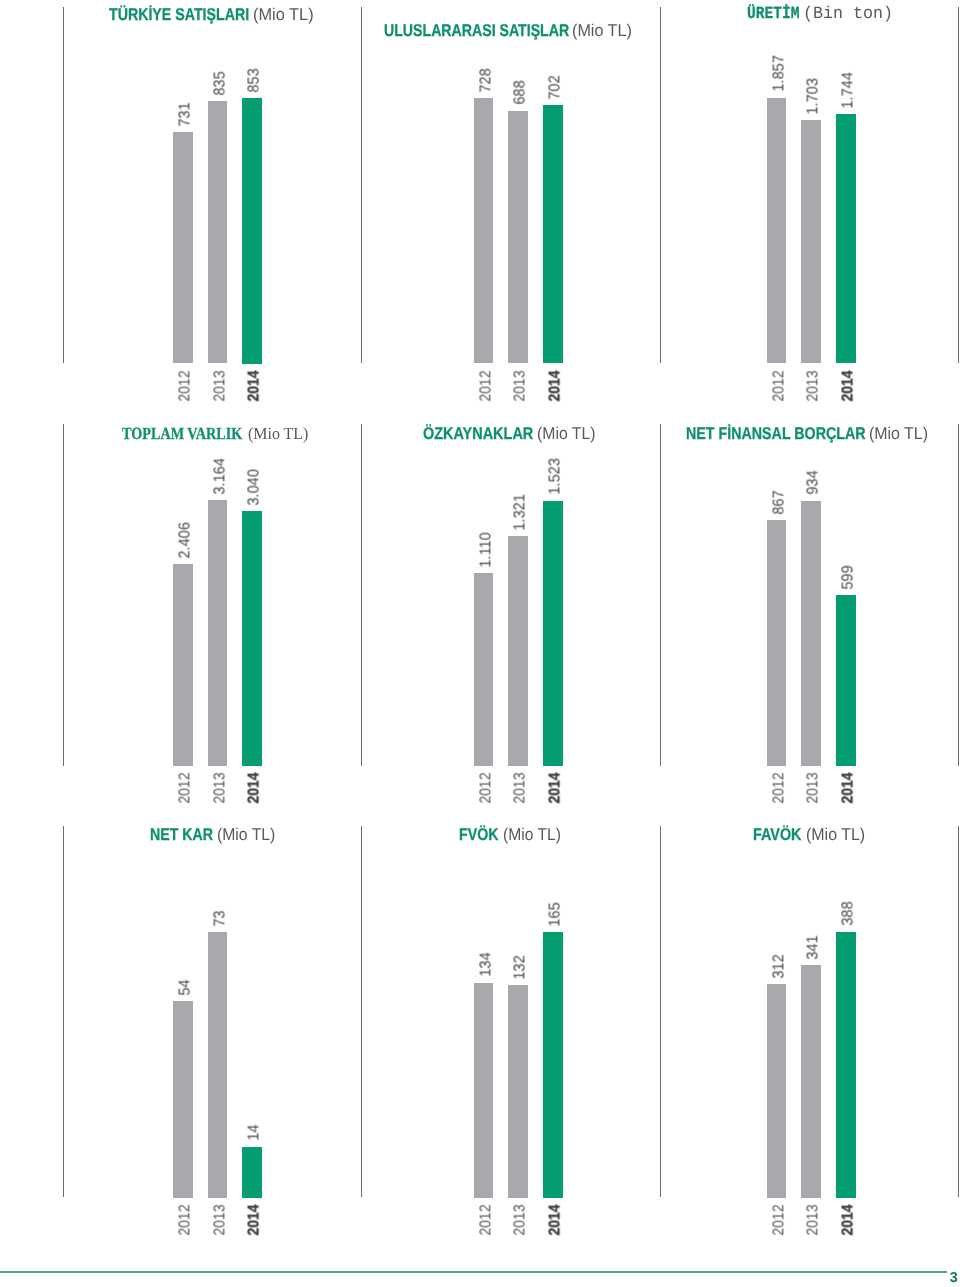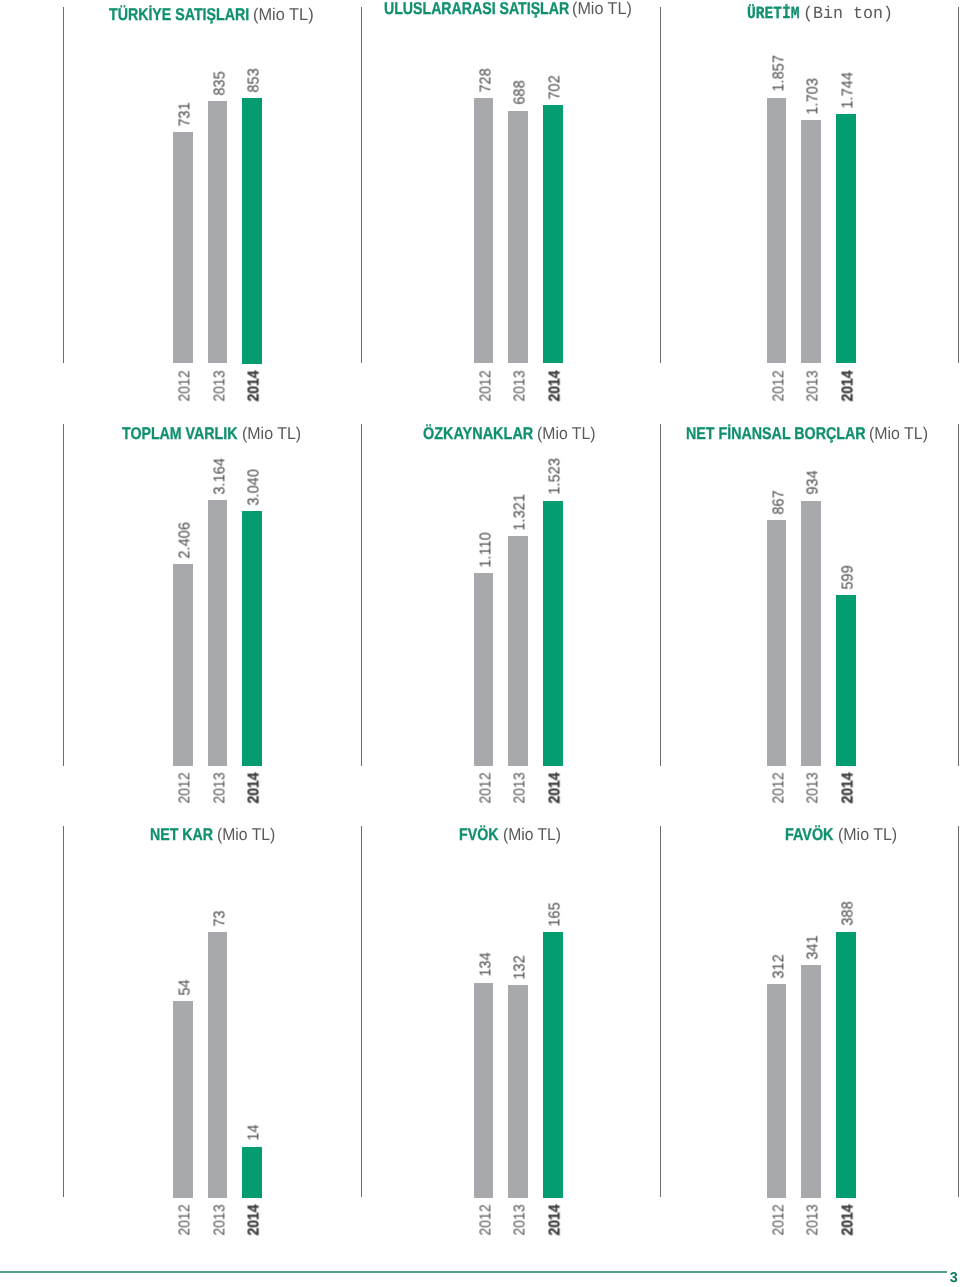--- a/index.html
+++ b/index.html
@@ -68,21 +68,21 @@
   </div>
 
   <div class="bar-group">
     <div class="bar" style="left: 242.3px; top: 98px; width: 19.5px; height: 265.5px; background: rgb(4, 156, 113);"></div>
     <div class="vlabel" style="color: rgb(75, 75, 77); left: 262.25px; top: 76.6px; transform: rotate(-90deg) scaleX(0.935);">853</div>
     <div class="ylabel bold" style="color: rgb(58, 58, 60); left: 262.25px; transform: rotate(-90deg) scaleX(0.9); top: 385.933px;">2014</div>
   </div>
 </div>
 
   <div class="chart">
-    <div class="title" style="top: 0; left: 383.652px; text-align: center;"><span><span class="t-bold" style="color: rgb(16, 144, 111); transform: scaleX(0.832); margin-right: -33.904px;">ULUSLARARASI SATIŞLAR</span><span class="t-reg" style="color: rgb(88, 89, 91); transform: scaleX(0.95); margin-right: -3.2px;">(Mio TL)</span></span></div>
+    <div class="title" style="top: 22px; left: 383.652px; text-align: center;"><span><span class="t-bold" style="color: rgb(16, 144, 111); transform: scaleX(0.832); margin-right: -33.904px;">ULUSLARARASI SATIŞLAR</span><span class="t-reg" style="color: rgb(88, 89, 91); transform: scaleX(0.95); margin-right: -3.2px;">(Mio TL)</span></span></div>
 
   <div class="bar-group">
     <div class="bar" style="left: 473.7px; top: 98.3px; width: 19.5px; height: 265.2px; background: rgb(167, 169, 172);"></div>
     <div class="vlabel" style="color: rgb(75, 75, 77); left: 493.65px; top: 76.9px; transform: rotate(-90deg) scaleX(0.935);">728</div>
     <div class="ylabel" style="color: rgb(88, 89, 91); left: 493.65px; transform: rotate(-90deg) scaleX(0.9); top: 385.933px;">2012</div>
   </div>
 
   <div class="bar-group">
     <div class="bar" style="left: 508.35px; top: 110.6px; width: 19.5px; height: 252.9px; background: rgb(167, 169, 172);"></div>
     <div class="vlabel" style="color: rgb(75, 75, 77); left: 528.3px; top: 89.2px; transform: rotate(-90deg) scaleX(0.935);">688</div>
@@ -112,21 +112,21 @@
   </div>
 
   <div class="bar-group">
     <div class="bar" style="left: 836.1px; top: 114.2px; width: 19.5px; height: 249.3px; background: rgb(4, 156, 113);"></div>
     <div class="vlabel" style="color: rgb(75, 75, 77); left: 856.05px; top: 92.8px; transform: rotate(-90deg) scaleX(0.935);">1.744</div>
     <div class="ylabel bold" style="color: rgb(58, 58, 60); left: 856.05px; transform: rotate(-90deg) scaleX(0.9); top: 385.933px;">2014</div>
   </div>
 </div>
 
   <div class="chart">
-    <div class="title" style="top: 424.87px; left: 122.416px;"><span><span class="t-bold" style="color: rgb(16, 144, 111); transform: scaleX(0.835); margin-right: -18.865px;">TOPLAM VARLIK</span><span class="t-reg" style="color: rgb(88, 89, 91); transform: scaleX(0.938); margin-right: -3.968px;">(Mio TL)</span></span></div>
+    <div class="title" style="top: 424.87px; left: 122.416px; font-family: Liberation Serif, serif;"><span><span class="t-bold" style="color: rgb(16, 144, 111); transform: scaleX(0.835); margin-right: -18.865px;">TOPLAM VARLIK</span><span class="t-reg" style="color: rgb(88, 89, 91); transform: scaleX(0.938); margin-right: -3.968px;">(Mio TL)</span></span></div>
 
   <div class="bar-group">
     <div class="bar" style="left: 173px; top: 563.9px; width: 19.5px; height: 201.9px; background: rgb(167, 169, 172);"></div>
     <div class="vlabel" style="color: rgb(75, 75, 77); left: 192.95px; top: 542.5px; transform: rotate(-90deg) scaleX(0.935);">2.406</div>
     <div class="ylabel" style="color: rgb(88, 89, 91); left: 192.95px; transform: rotate(-90deg) scaleX(0.9); top: 788.233px;">2012</div>
   </div>
 
   <div class="bar-group">
     <div class="bar" style="left: 207.65px; top: 500.3px; width: 19.5px; height: 265.5px; background: rgb(167, 169, 172);"></div>
     <div class="vlabel" style="color: rgb(75, 75, 77); left: 227.6px; top: 478.9px; transform: rotate(-90deg) scaleX(0.935);">3.164</div>
@@ -222,21 +222,21 @@
   </div>
 
   <div class="bar-group">
     <div class="bar" style="left: 543px; top: 932.4px; width: 19.5px; height: 265.2px; background: rgb(4, 156, 113);"></div>
     <div class="vlabel" style="color: rgb(75, 75, 77); left: 562.95px; top: 911px; transform: rotate(-90deg) scaleX(0.935);">165</div>
     <div class="ylabel bold" style="color: rgb(58, 58, 60); left: 562.95px; transform: rotate(-90deg) scaleX(0.9); top: 1220.03px;">2014</div>
   </div>
 </div>
 
   <div class="chart">
-    <div class="title" style="top: 826.27px; left: 752.895px; margin-left: 32px;"><span><span class="t-bold" style="color: rgb(16, 144, 111); transform: scaleX(0.846); margin-right: -4.686px;">FAVÖK</span><span class="t-reg" style="color: rgb(88, 89, 91); transform: scaleX(0.939); margin-right: -3.904px;">(Mio TL)</span></span></div>
+    <div class="title" style="top: 826.27px; left: 752.895px;"><span><span class="t-bold" style="color: rgb(16, 144, 111); transform: scaleX(0.846); margin-right: -4.686px;">FAVÖK</span><span class="t-reg" style="color: rgb(88, 89, 91); transform: scaleX(0.939); margin-right: -3.904px;">(Mio TL)</span></span></div>
 
   <div class="bar-group">
     <div class="bar" style="left: 766.8px; top: 984px; width: 19.5px; height: 213.6px; background: rgb(167, 169, 172);"></div>
     <div class="vlabel" style="color: rgb(75, 75, 77); left: 786.75px; top: 962.6px; transform: rotate(-90deg) scaleX(0.935);">312</div>
     <div class="ylabel" style="color: rgb(88, 89, 91); left: 786.75px; transform: rotate(-90deg) scaleX(0.9); top: 1220.03px;">2012</div>
   </div>
 
   <div class="bar-group">
     <div class="bar" style="left: 801.45px; top: 965.1px; width: 19.5px; height: 232.5px; background: rgb(167, 169, 172);"></div>
     <div class="vlabel" style="color: rgb(75, 75, 77); left: 821.4px; top: 943.7px; transform: rotate(-90deg) scaleX(0.935);">341</div>

